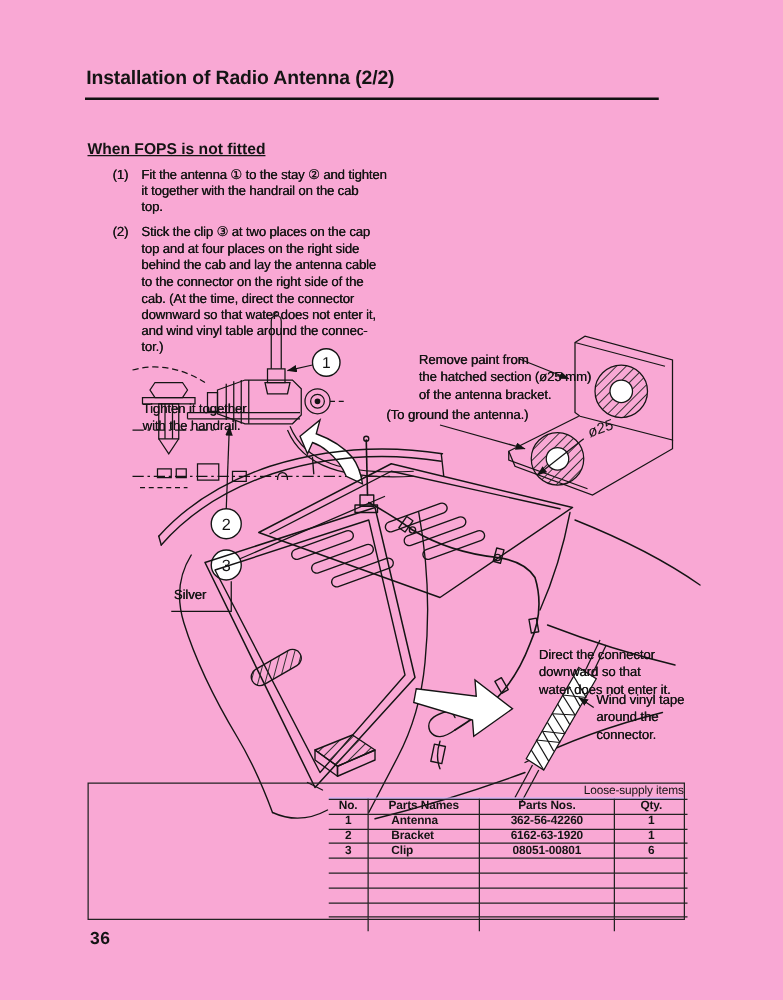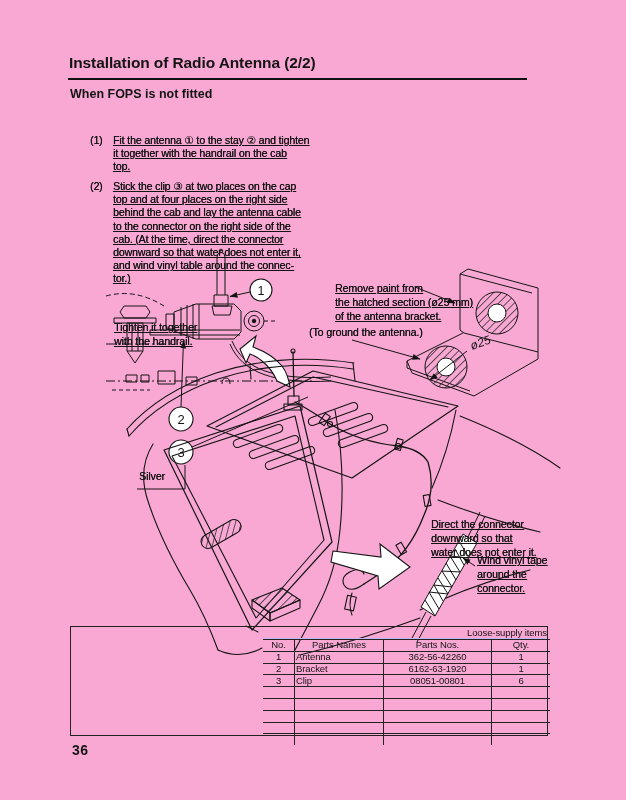--- a/index.html
+++ b/index.html
@@ -2,24 +2,24 @@
 <html><head>
 <meta charset="utf-8">
 <style>
   html,body{margin:0;padding:0;background:#e8e8e8;}
   #page{
     position:relative;width:626px;height:800px;background:#f9a8d4;
     font-family:"Liberation Sans",sans-serif;color:#141414;overflow:hidden;
     margin:0 auto;
   }
   .abs{position:absolute;}
-  .preline{white-space:pre-line;text-decoration:underline;}
+  .preline{white-space:pre-line;}
   #title{left:69px;top:54px;font-size:15.5px;font-weight:bold;letter-spacing:-0.1px;}
   #title-rule{left:68px;top:78px;width:459px;height:2.4px;background:#111;}
-  #fops-heading{left:70px;top:87px;font-size:12.5px;font-weight:bold;}
+  #fops-heading{left:70px;top:112px;font-size:12.5px;font-weight:bold;text-decoration:underline;}
   .step{font-size:10.6px;line-height:13.2px;letter-spacing:-0.15px;text-shadow:0.25px 0 0 #141414;}
   .step-num{position:absolute;left:90px;width:22px;}
   .step-text{position:absolute;left:113px;width:236px;}
   #step1-num,#step1-text{top:134px;}
   #step2-num,#step2-text{top:180px;}
   .dlabel{font-size:10.6px;line-height:14.2px;letter-spacing:-0.1px;text-shadow:0.25px 0 0 #141414;}
   #lbl-tighten{left:114px;top:276px;margin-top:44px;}
   #lbl-remove{left:307px;top:281px;margin-left:28px;}
   #lbl-ground{left:309px;top:325px;}
   #lbl-direct{left:431px;top:489px;margin-top:28px;}
@@ -28,23 +28,23 @@
   #diagram-svg{left:0;top:0;}
   
   #parts-table{left:70px;top:626px;width:478px;height:110px;border:1.3px solid #222;box-sizing:border-box;
     font-size:9.5px;letter-spacing:-0.1px;}
   #prec-col{position:absolute;left:0;top:0;width:192px;height:100%;border-right:1px solid #222;box-sizing:border-box;}
   #prec-head{height:11px;line-height:11px;border-bottom:1px solid #222;text-align:center;}
   #loose-col{position:absolute;left:192px;top:0;right:0;bottom:0;}
   #loose-head{height:11px;line-height:11px;border-bottom:1px solid #c4b5fd;text-align:right;}
   #loose-grid{width:100%;border-collapse:collapse;table-layout:fixed;}
   #loose-grid td,#loose-grid th{border:1px solid #222;height:10.8px;padding:0;line-height:10px;
-    font-weight:normal;overflow:hidden;text-align:center;}
+    font-weight:bold;overflow:hidden;text-align:center;}
   #loose-grid .c-no{width:31px;}
-  #loose-grid .c-name{width:88px;text-align:left;padding-left:1px;}
+  #loose-grid .c-name{width:88px;text-align:left;padding-left:18px;}
   #loose-grid .c-pno{width:107px;}
   #loose-grid .c-qty{width:58px;}
   #loose-grid th.c-name{text-align:center;padding-left:0;}
   #loose-grid tr td:first-child,#loose-grid tr th:first-child{border-left:none;}
   #loose-grid tr td:last-child,#loose-grid tr th:last-child{border-right:none;text-align:center;}
   #loose-grid tr:last-child td{border-bottom:none;}
   #page-number{left:72px;top:742px;font-size:14px;font-weight:600;letter-spacing:0.5px;}
   svg line,svg path,svg circle,svg rect,svg polygon,svg polyline{vector-effect:non-scaling-stroke;}
 </style>
 </head>

